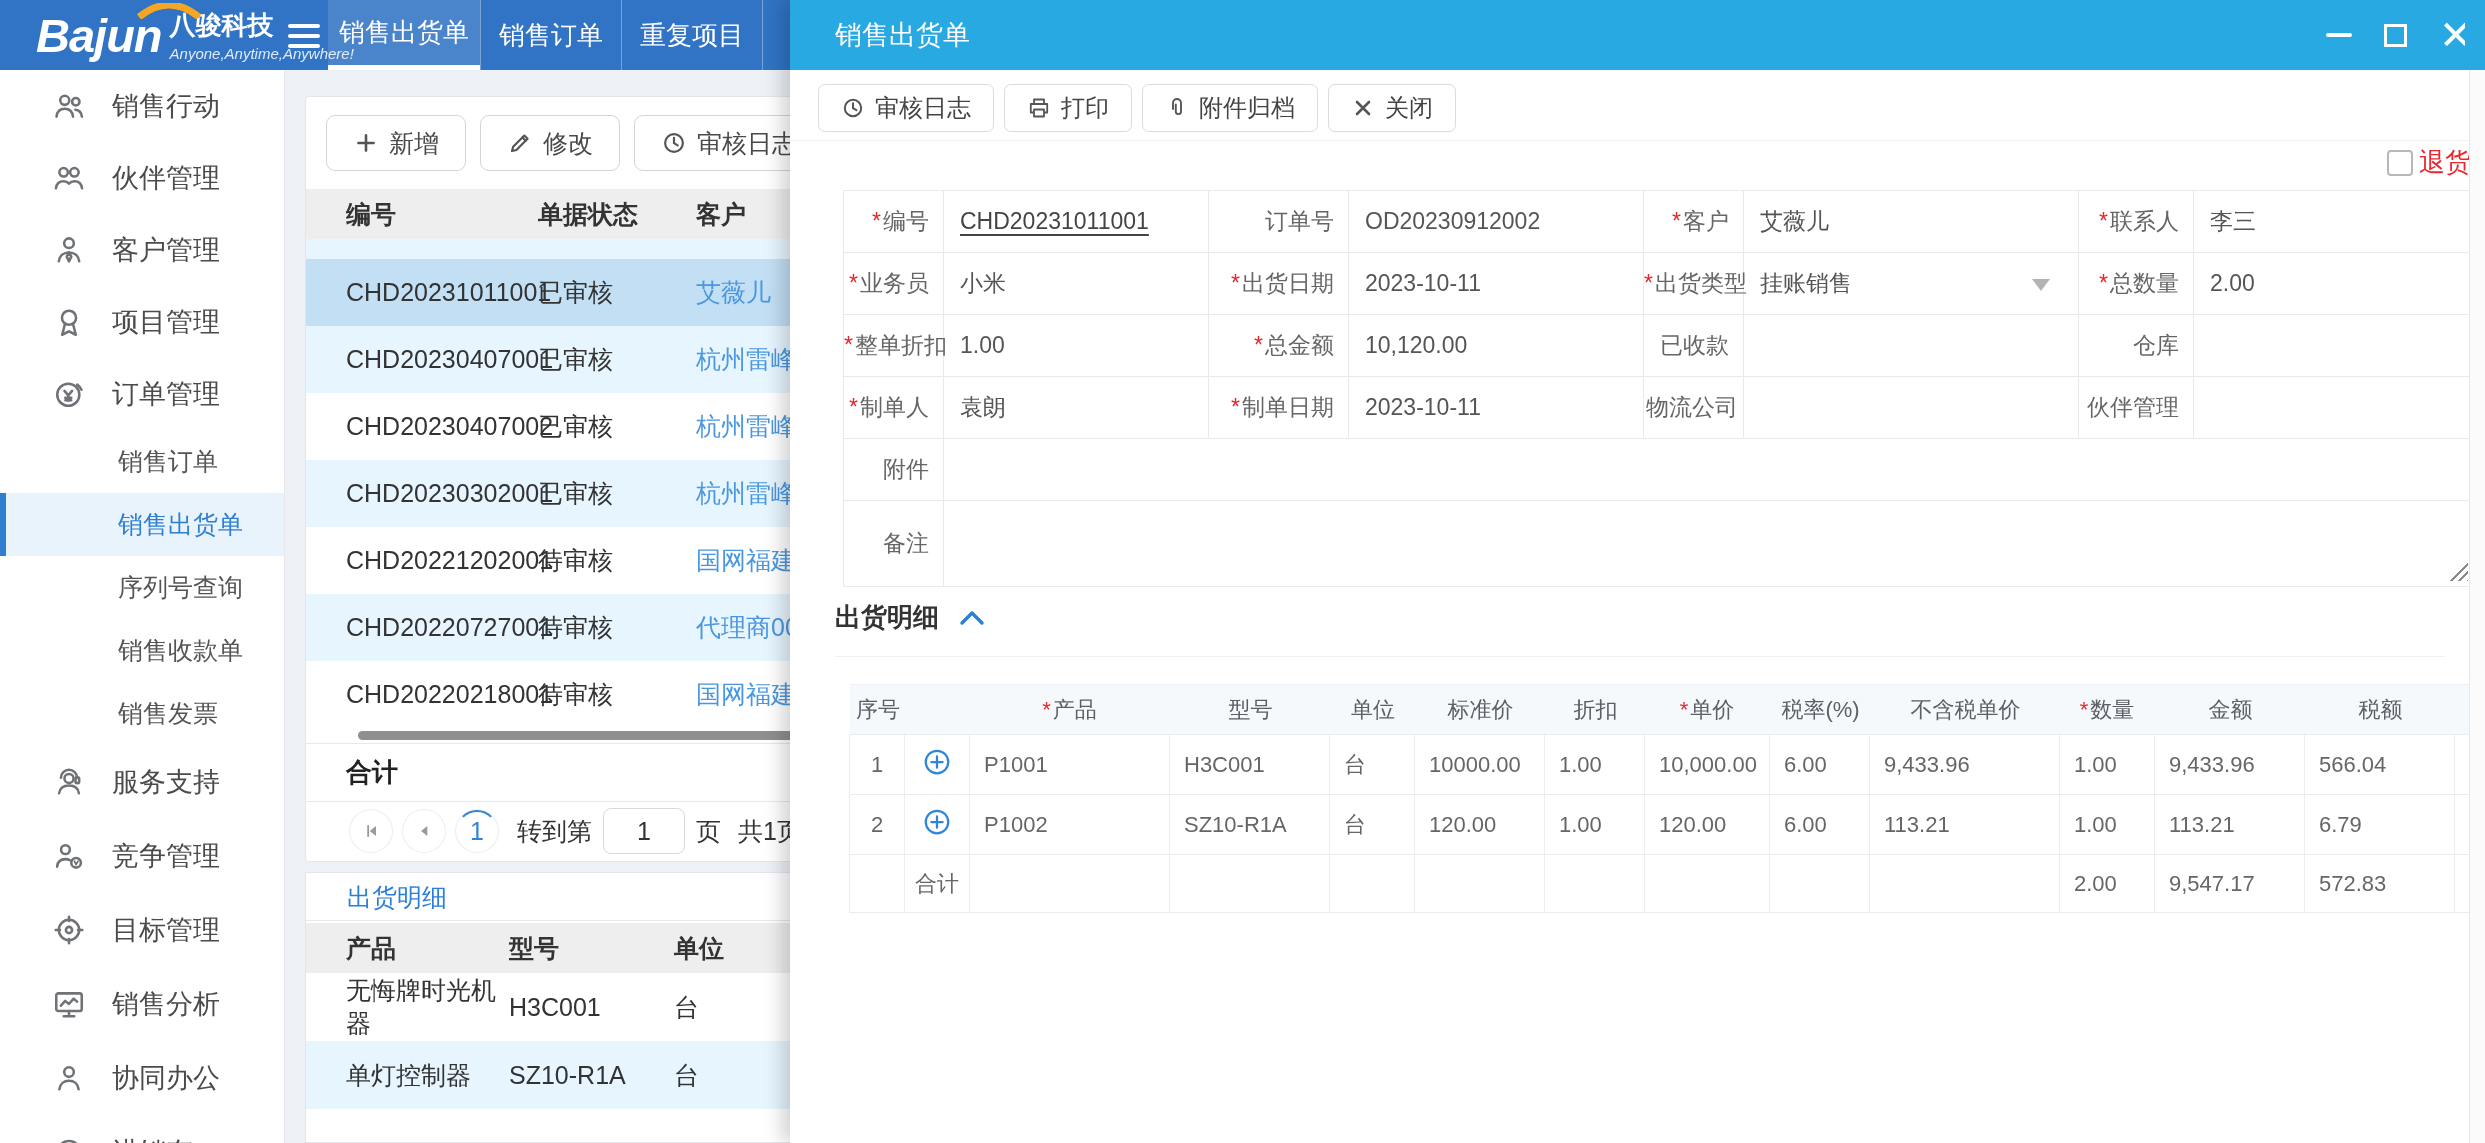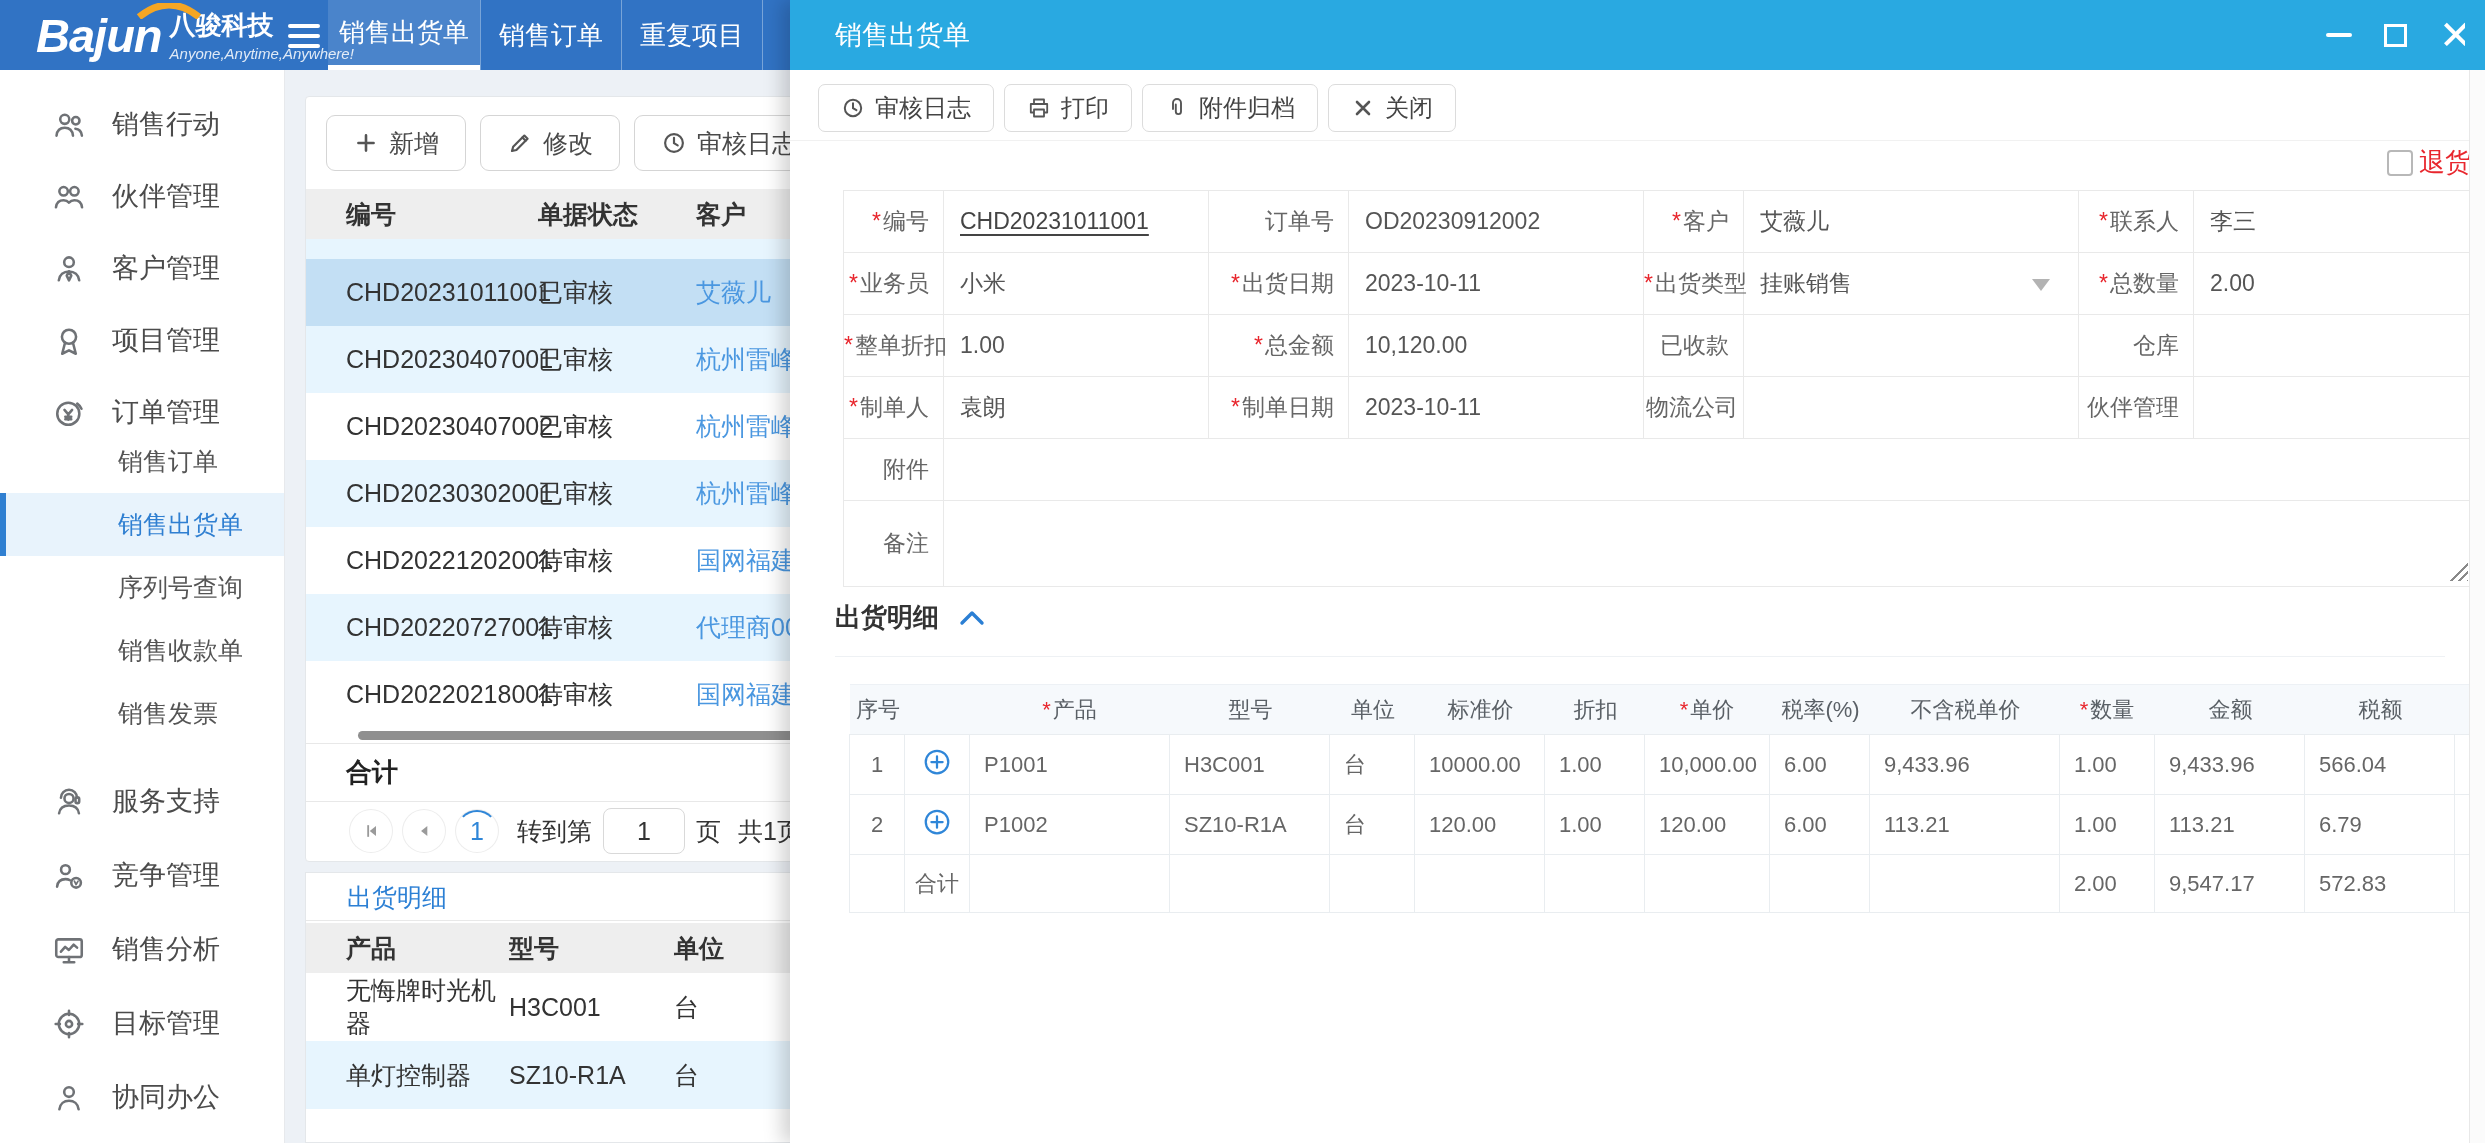--- a/index.html
+++ b/index.html
@@ -18,21 +18,21 @@
   .hamburger { position:absolute; left:288px; top:24px; width:32px; height:24px; display:flex; flex-direction:column; justify-content:space-between; cursor:pointer; }
   .hamburger span { display:block; height:4px; background:#fff; border-radius:2px; }
   .top-tabs { position:absolute; left:328px; top:0; height:70px; display:flex; }
   .top-tab { width:152px; height:70px; display:flex; align-items:center; justify-content:center; font-size:26px; color:#fff; position:relative; cursor:pointer; }
   .top-tab.active { background:rgba(255,255,255,.12); border-bottom:5px solid #fff; }
   .tab-div { width:1px; height:70px; background:rgba(255,255,255,.35); }
   .top-tab:not(.active) { width:140px; }
 
   
   .sidebar { position:absolute; left:0; top:70px; width:285px; height:1073px; background:#fff; border-right:1px solid #e7e9ec; overflow:hidden; }
-  .s-item { display:flex; align-items:flex-end; height:72px; padding-left:52px; gap:26px; font-size:27px; color:#4b4b4b; cursor:pointer; }
+  .s-item { display:flex; align-items:center; height:72px; padding-left:52px; gap:26px; font-size:27px; color:#4b4b4b; cursor:pointer; }
   .s-item svg { width:34px; height:34px; color:#6f7276; flex:none; }
   .grp2 .s-item { height:74px; }
   .s-sub { display:flex; align-items:center; height:63px; padding-left:118px; font-size:25px; color:#555; cursor:pointer; }
   .s-sub.active { background:#e8f3fc; color:#2f7fd1; border-left:6px solid #2f7fd1; padding-left:112px; }
 
   
   .list-card { position:absolute; left:305px; top:96px; width:660px; height:766px; background:#fff; border:1px solid #e4e7ea; border-radius:4px; }
   .lc-toolbar { position:absolute; left:20px; top:18px; display:flex; gap:14px; }
   .btn { display:inline-flex; align-items:center; justify-content:center; gap:10px; height:56px; padding:0 26px; background:#fff; border:1px solid #d5d5d5; border-radius:9px; font-size:25px; color:#4a4a4a; cursor:pointer; white-space:nowrap; }
   .btn svg { width:26px; height:26px; color:#555; flex:none; }
@@ -214,33 +214,33 @@
         <svg viewBox="0 0 24 24" fill="none" stroke="currentColor" stroke-width="1.8" stroke-linecap="round" stroke-linejoin="round">
             <circle cx="9.5" cy="7.5" r="3.1"></circle>
             <path d="M3.6 19.5c.4-3.4 2.7-5.3 5.9-5.3 1.2 0 2.3.3 3.2.8"></path>
             <circle cx="17" cy="16.8" r="3.4"></circle>
             <path d="M15.8 15.6l1.2 2.4 1.4-2.4" stroke-width="1.2"></path>
           </svg>
         <span>竞争管理</span>
       </div>
       <div class="s-item">
         <svg viewBox="0 0 24 24" fill="none" stroke="currentColor" stroke-width="1.8" stroke-linecap="round" stroke-linejoin="round">
+            <circle cx="12" cy="12" r="7.2"></circle>
+            <circle cx="12" cy="12" r="2.2"></circle>
+            <path d="M12 2.6v3M12 18.4v3M2.6 12h3M18.4 12h3"></path>
+          </svg>
+        <span>目标管理</span>
+      </div>
+      <div class="s-item">
+        <svg viewBox="0 0 24 24" fill="none" stroke="currentColor" stroke-width="1.8" stroke-linecap="round" stroke-linejoin="round">
             <rect x="3" y="4.5" width="18" height="12.5" rx="1.5"></rect>
             <path d="M6.3 13.2l3-3.4 2.6 2.2 3.4-3.8 2.4 2.1"></path>
             <path d="M12 17v3.4M8.3 20.6h7.4"></path>
           </svg>
         <span>销售分析</span>
-      </div>
-      <div class="s-item">
-        <svg viewBox="0 0 24 24" fill="none" stroke="currentColor" stroke-width="1.8" stroke-linecap="round" stroke-linejoin="round">
-            <circle cx="12" cy="12" r="7.2"></circle>
-            <circle cx="12" cy="12" r="2.2"></circle>
-            <path d="M12 2.6v3M12 18.4v3M2.6 12h3M18.4 12h3"></path>
-          </svg>
-        <span>目标管理</span>
       </div>
       <div class="s-item">
         <svg viewBox="0 0 24 24" fill="none" stroke="currentColor" stroke-width="1.8" stroke-linecap="round" stroke-linejoin="round">
             <circle cx="12" cy="7.8" r="3.4"></circle>
             <path d="M5.2 20c.5-3.9 3.3-6 6.8-6s6.3 2.1 6.8 6"></path>
           </svg>
         <span>协同办公</span>
       </div>
       <div class="s-item">
         <svg viewBox="0 0 24 24" fill="none" stroke="currentColor" stroke-width="1.8" stroke-linecap="round" stroke-linejoin="round">

